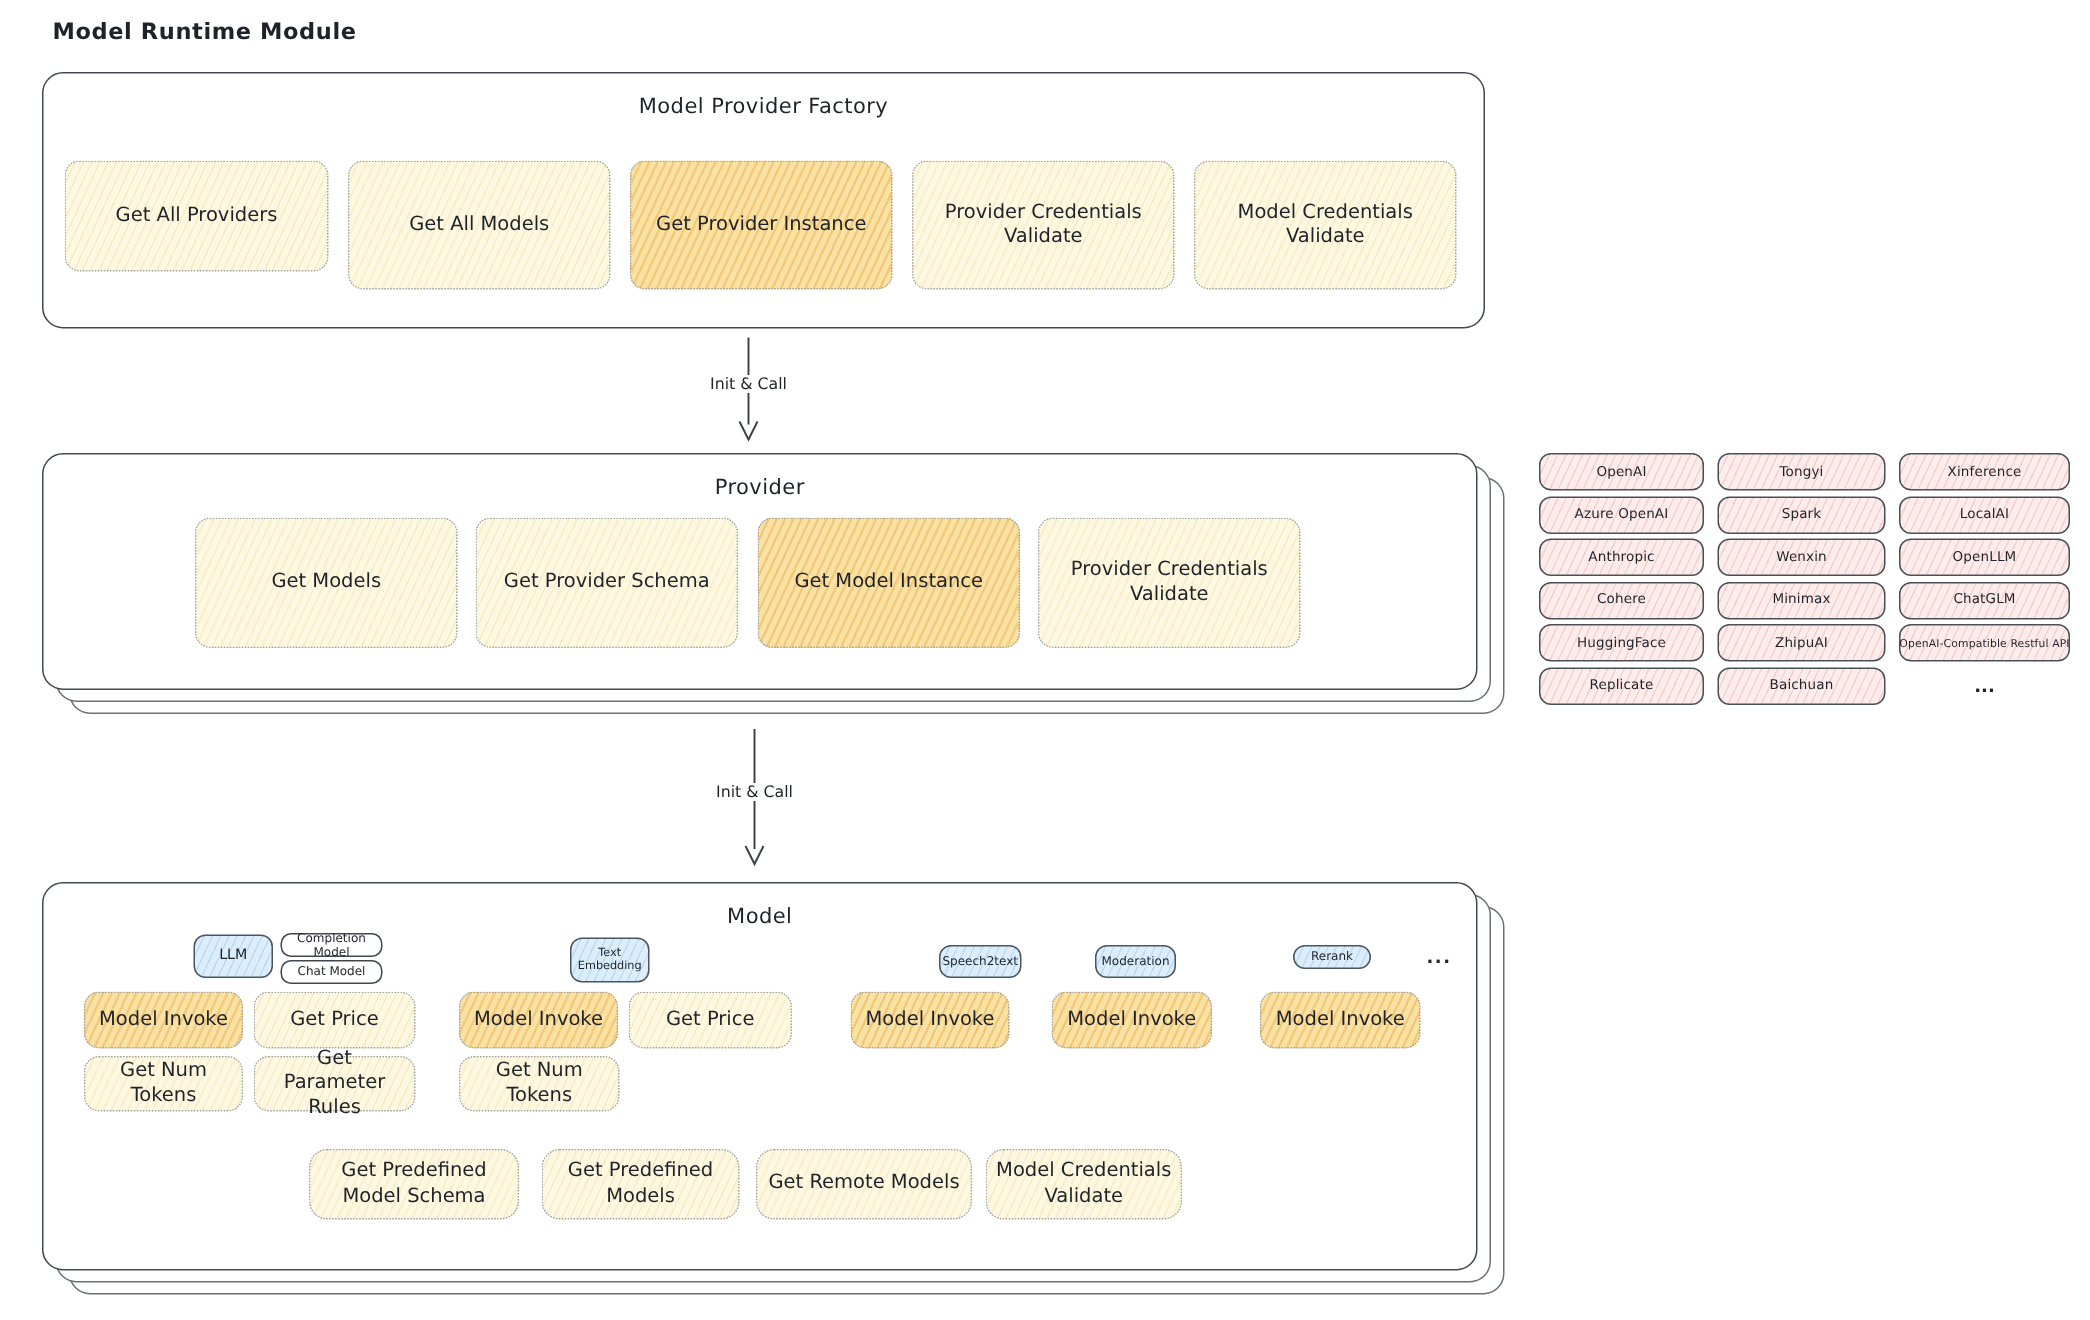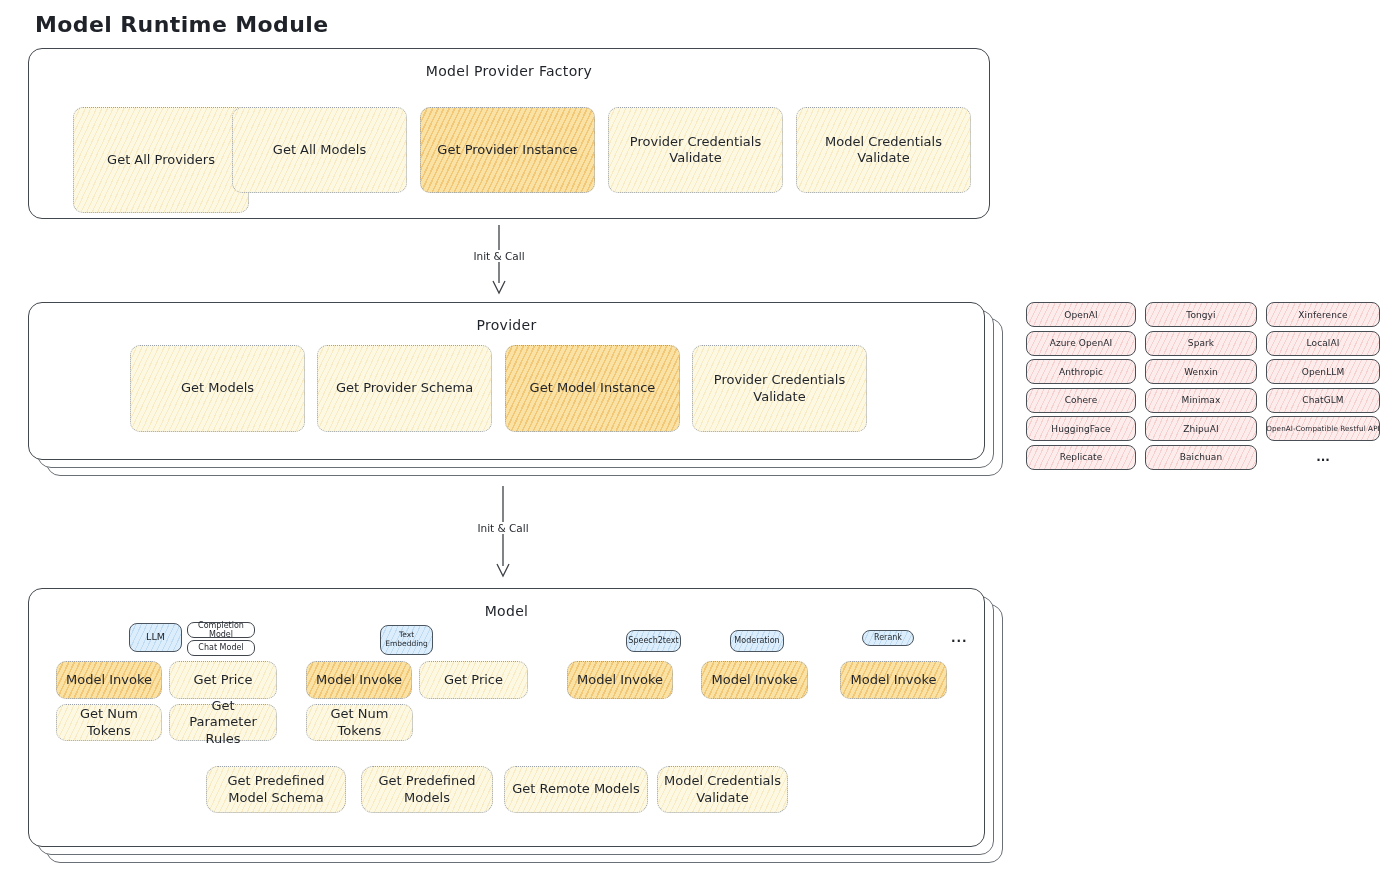--- a/index.html
+++ b/index.html
@@ -1,20 +1,20 @@
 <!DOCTYPE html>
 <html><head>
 <meta charset="utf-8">
 <style>
   html,body{margin:0;padding:0;background:#fff;}
   body{font-family:"DejaVu Sans",sans-serif;color:#1f2329;}
   .canvas{position:relative;width:1393px;height:880px;background:#ffffff;overflow:hidden;}
   .abs{position:absolute;}
 
-  .page-title{font-size:22px;font-weight:bold;letter-spacing:.4px;}
+  .page-title{font-size:15px;font-weight:bold;letter-spacing:.4px;}
 
   
   .frame{position:absolute;background:#fff;border:1.6px solid #43484e;border-radius:14px;z-index:2;}
   .stack-layer{position:absolute;background:#fff;border:1.4px solid #6b7076;border-radius:14px;}
   .frame-title{position:absolute;top:14px;left:0;width:100%;text-align:center;font-size:14px;letter-spacing:.3px;}
 
   
   .fn{position:absolute;display:flex;align-items:center;justify-content:center;text-align:center;
       font-size:13px;line-height:1.25;padding:2px 6px;box-sizing:border-box;
       border:1.6px dotted #9aa1a9;border-radius:10px;
@@ -53,21 +53,21 @@
 </head>
 <body>
 
 <div class="canvas">
 
   <div class="abs page-title" style="left:35px;top:12px;">Model Runtime Module</div>
 
   <div class="frame" style="left:28px;top:48px;width:960px;height:169px;">
     <div class="frame-title">Model Provider Factory</div>
   </div>
-  <div class="fn" style="left:43px;top:107px;width:176px;height:106px;z-index:3;margin-left:30px;">
+  <div class="fn" style="left:43px;top:107px;width:176px;height:74px;z-index:3;">
       <span>Get All Providers</span>
     </div>
   <div class="fn" style="left:232px;top:107px;width:175px;height:86px;z-index:3;">
       <span>Get All Models</span>
     </div>
   <div class="fn hl" style="left:420px;top:107px;width:175px;height:86px;z-index:3;">
       <span>Get Provider Instance</span>
     </div>
   <div class="fn" style="left:608px;top:107px;width:175px;height:86px;z-index:3;">
       <span>Provider Credentials Validate</span>

